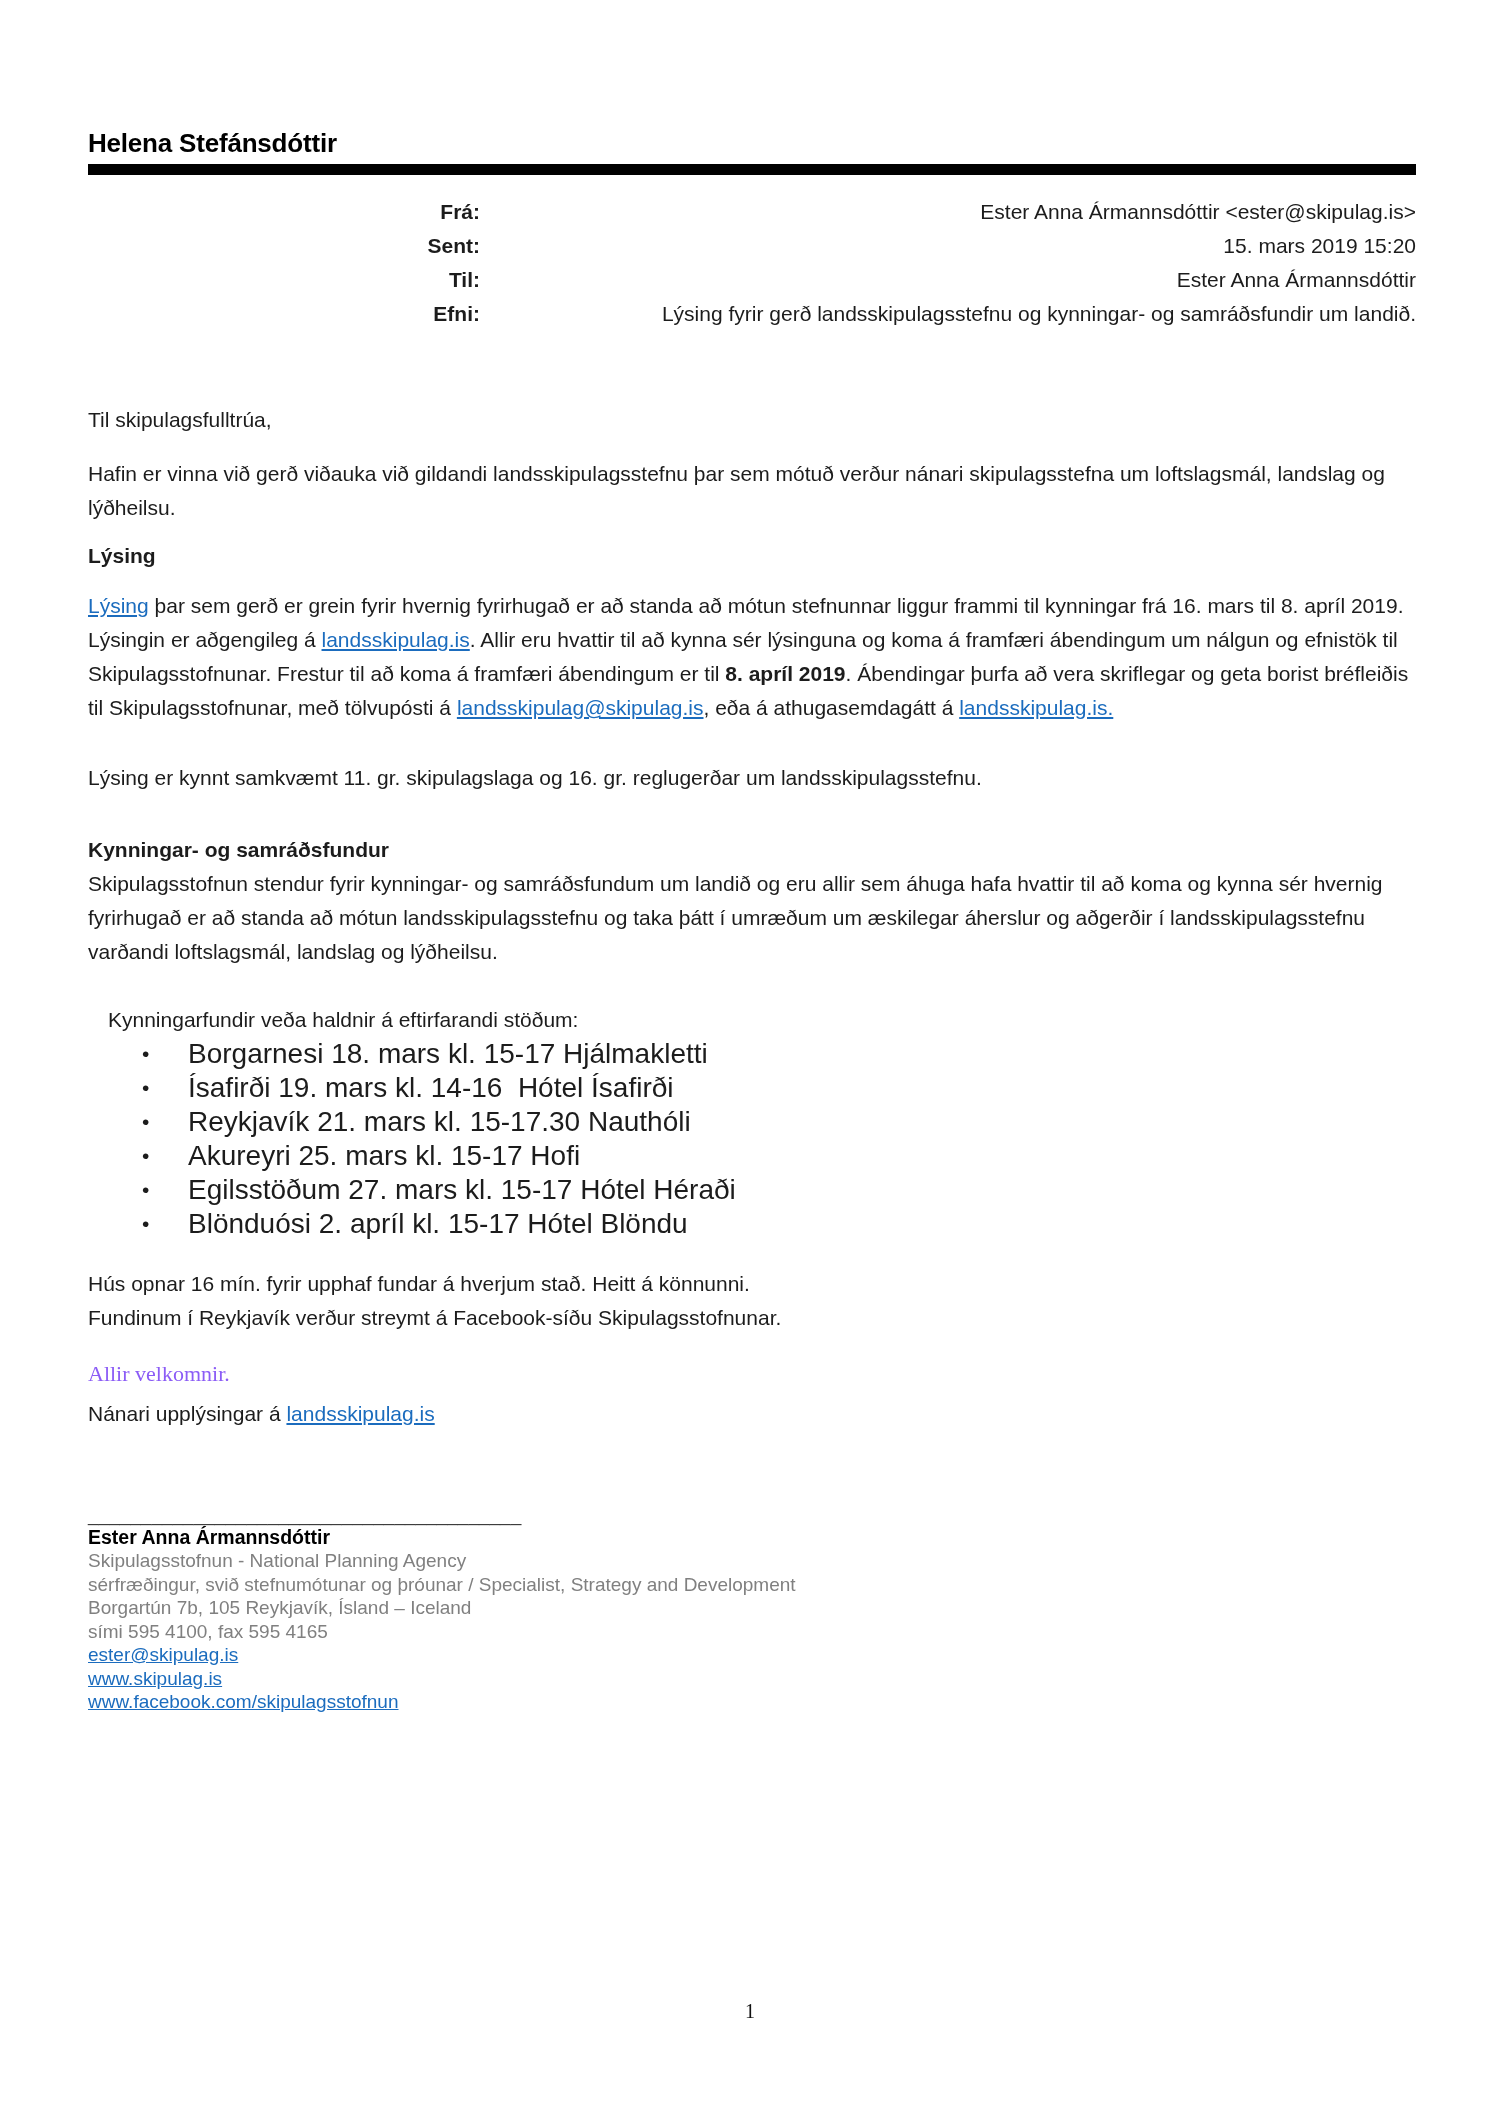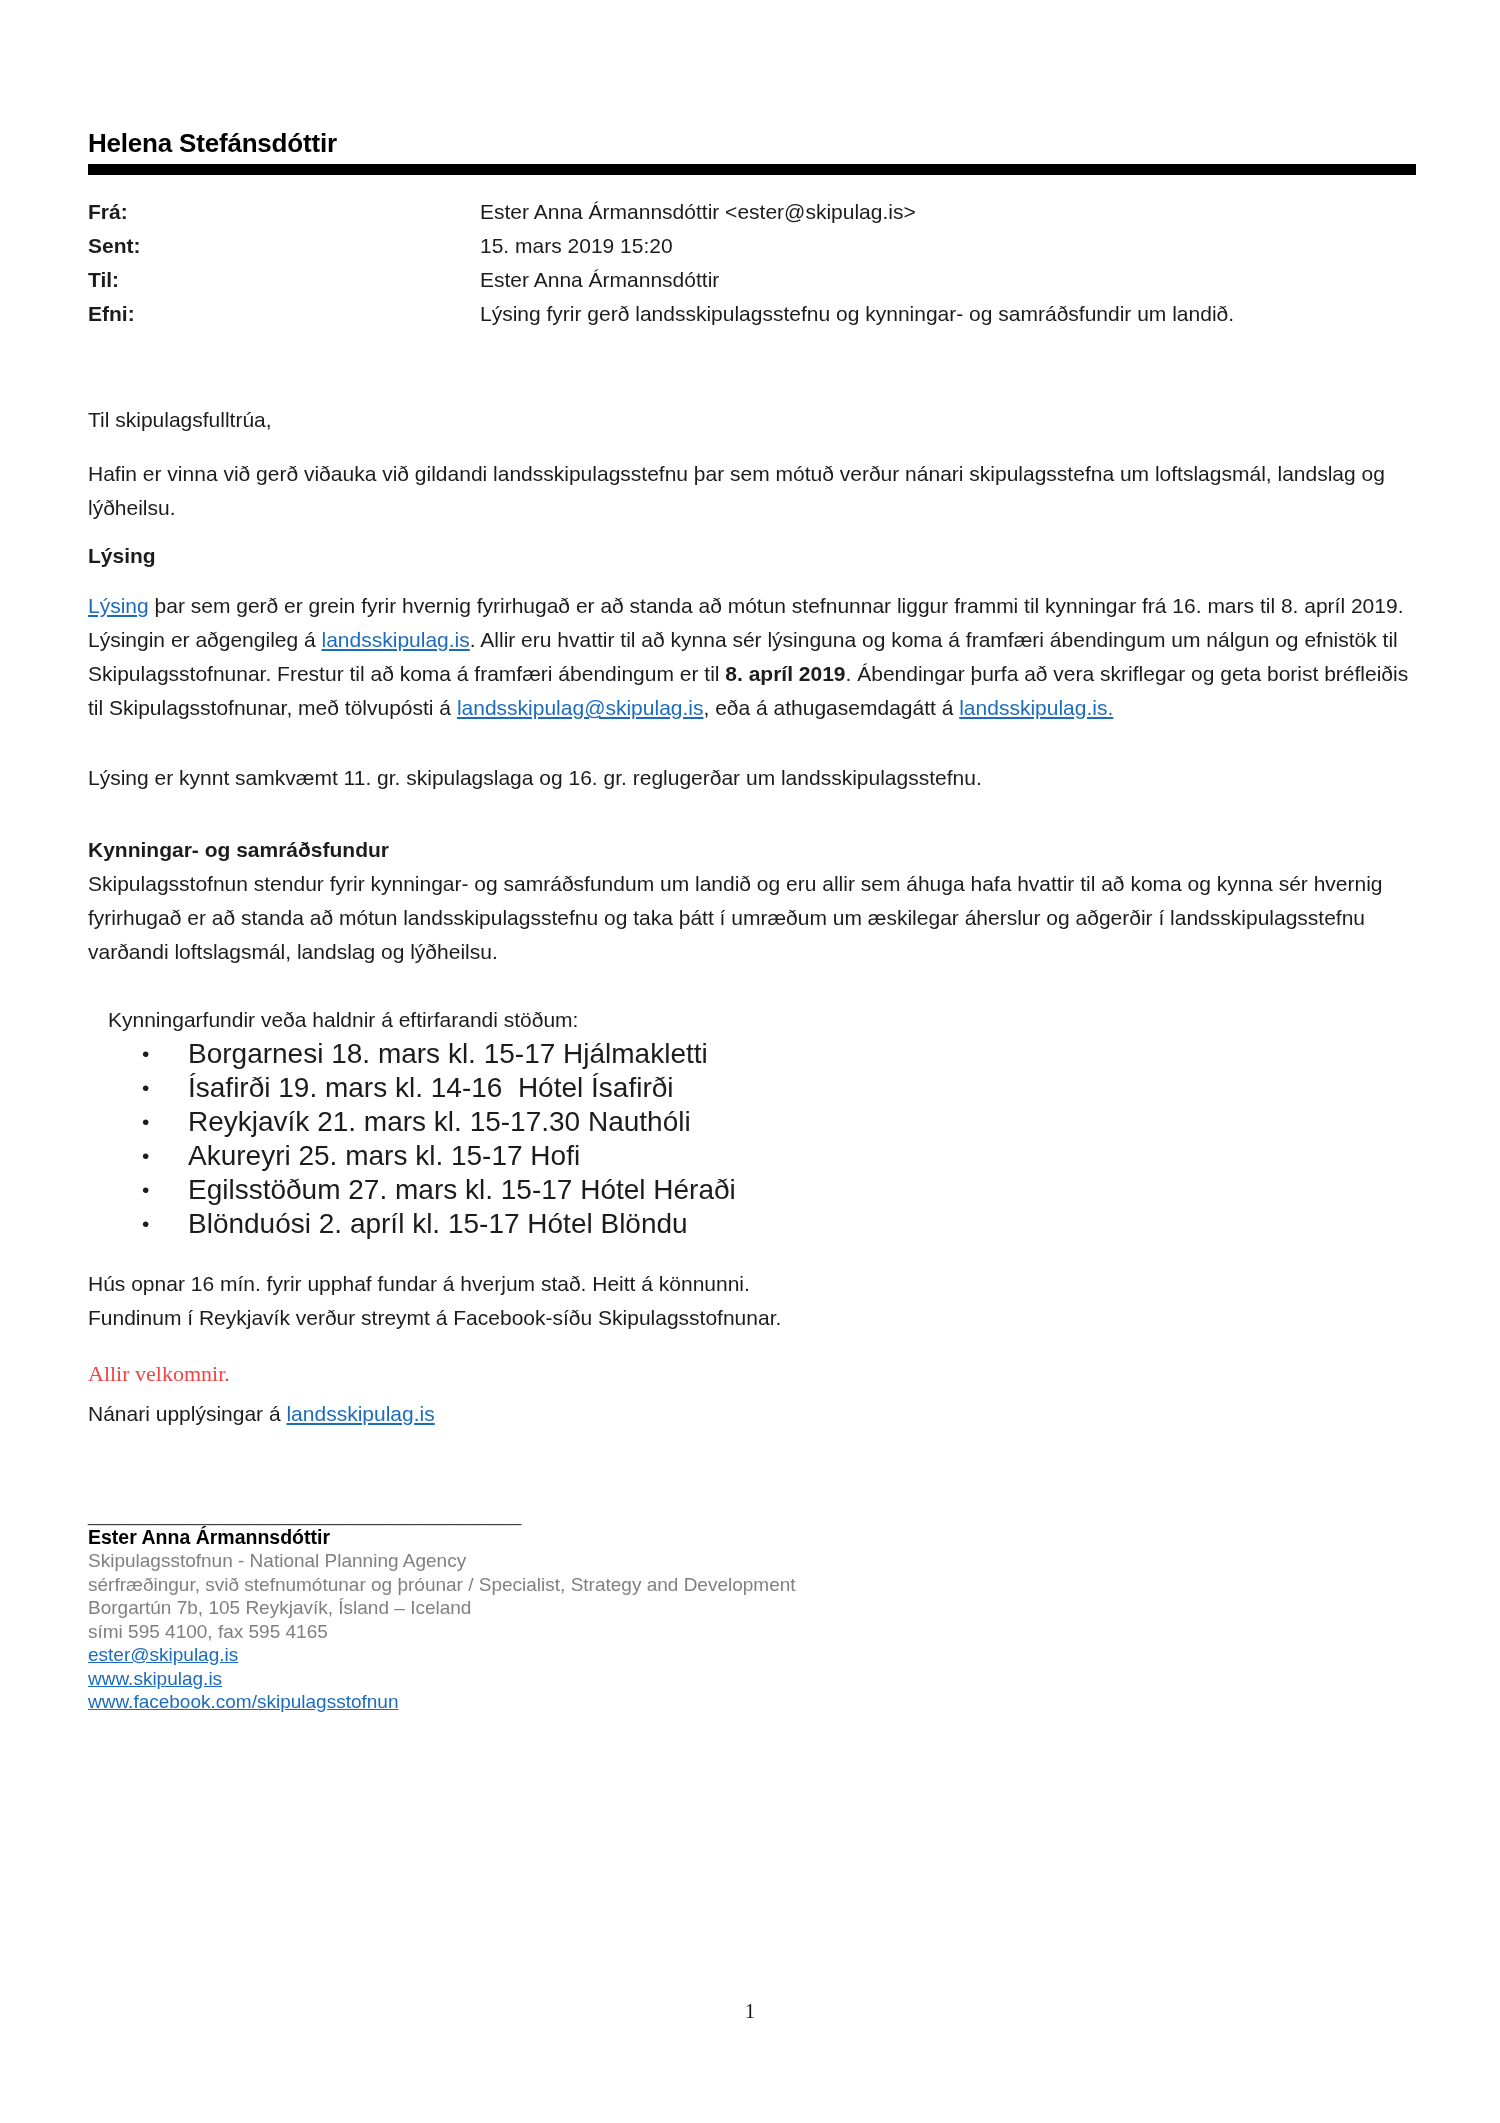--- a/index.html
+++ b/index.html
@@ -13,21 +13,21 @@
   }
   .content { position:absolute; left:88px; top:0; width:1328px; }
 
   .doc-name {
     margin-top:126px;
     font-size:26px; font-weight:bold; line-height:34px;
     color:#000; letter-spacing:-0.2px;
   }
   .rule { margin-top:4px; height:11px; background:#000; }
 
-  .fields { margin-top:20px; font-size:21px; line-height:34px; }
+  .fields { margin-top:20px; font-size:21px; line-height:34px;text-align:right; }
   .frow { display:flex; }
   .flabel { flex:none; width:392px; font-weight:bold; }
   .fvalue { flex:1; }
 
   .line, p { font-size:21px; line-height:34px; }
 
   .mt-salutation { margin-top:72px; }
   .mt-intro   { margin-top:20px; }
   .mt-lysing-h{ margin-top:14px; }
   .mt-lysing-p{ margin-top:16px; }
@@ -48,21 +48,21 @@
     font-size:28px; line-height:34px; white-space:pre-wrap;
   }
   ul.meetings li::before {
     content:"\2022";
     position:absolute; left:54px; top:0;
     font-size:21px;
   }
 
   .serif {
     font-family:"Liberation Serif","DejaVu Serif",serif;
-    font-size:22px; line-height:34px; color:#ef4444;
+    font-size:22px; line-height:34px; color:#8b5cf6;
   }
 
   .sig { color:#808080; font-size:19px; line-height:23.5px; }
   .sig .divider { color:#3d3d3d; line-height:20px; letter-spacing:0; }
   .sig .sig-name { color:#000; font-weight:bold; font-size:19.5px; line-height:24px; }
   .sig a { color:#1b6cbe; text-decoration:underline; }
 
   .footer-page {
     position:absolute; top:2000px; left:0; width:1500px;
     text-align:center;

